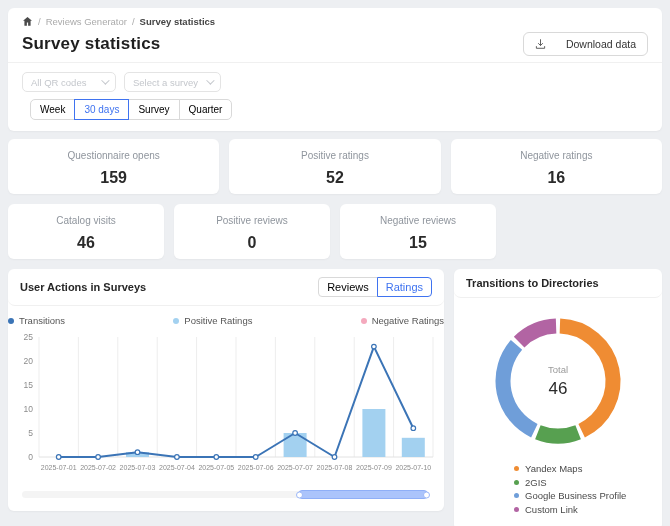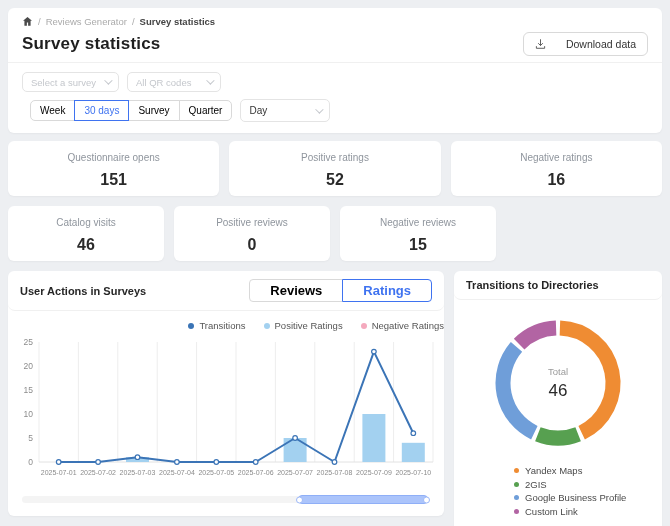--- a/index.html
+++ b/index.html
@@ -49,26 +49,26 @@
   .stat-label { color:#8f959d; font-size:10px; margin-bottom:8px; }
   .stat-value { font-size:16px; font-weight:700; color:#2a2a2a; }
 
   
   .charts-row { display:flex; gap:10px; align-items:flex-start; }
   .chart-card { width:436px; }
   .donut-card { width:208px; height:261px; }
   .chart-header { display:flex; justify-content:space-between; align-items:center; padding:8px 12px; border-bottom:1px solid #f0f0f0;border-radius:7px; }
   .chart-title { font-size:11px; font-weight:700; color:#262626; }
   .toggle { display:flex; }
-  .tg { border:1px solid #d9d9d9; background:#fff; font-size:13px; padding:3px 20px; margin-left:-1px; cursor:pointer; position:relative;font-weight:bold; }
+  .tg { border:1px solid #d9d9d9; background:#fff; font-size:11px; padding:3px 8px; margin-left:-1px; cursor:pointer; position:relative; }
   .tg:first-child { border-radius:4px 0 0 4px; margin-left:0; }
   .tg:last-child { border-radius:0 4px 4px 0; }
   .tg.active { color:var(--accent); border-color:var(--accent); z-index:2; }
 
-  .legend-row { display:flex; justify-content:flex-end; gap:18px; padding:9px 0 1px; font-size:9.5px; color:#565656; }
+  .legend-row { display:flex; justify-content:space-between; gap:18px; padding:9px 0 1px; font-size:9.5px; color:#565656; }
   .legend-item { display:flex; align-items:center; gap:5px; cursor:pointer; }
   .dot { width:6px; height:6px; border-radius:50%; display:inline-block; }
 
   svg.line-chart { display:block; margin:2px auto 0; }
 
   .datazoom { position:relative; height:9px; margin:9px 16px 12px 14px; }
   .dz-track { position:absolute; left:0; right:0; top:1px; bottom:1px; background:#f4f4f4; border-radius:4px; }
   .dz-range { position:absolute; top:0; bottom:0; background:#abc4fb; border:1px solid #8faff7; border-radius:4px; cursor:grab; }
   .dz-handle { position:absolute; top:50%; width:7px; height:7px; background:#fff; border:1px solid #9db8f8; border-radius:50%; transform:translateY(-50%); cursor:ew-resize; }
   .dz-handle.left { left:-3px; } .dz-handle.right { right:-3px; }
@@ -107,48 +107,44 @@
                 <path d="M2 11v2.5h12V11" stroke="#595959" stroke-width="1.4" fill="none" stroke-linecap="round"></path>
               </svg>
           </span>
           <span>Download data</span>
         </button>
       </div>
     </div>
     <div class="hdr-divider"></div>
     <div class="filters">
       <div class="filter-row1">
+        <div class="select" style="width:94px">
+          <span class="ph">All QR codes</span>
+          <span class="caret"></span>
+        </div>
         <div class="select" style="width:97px">
           <span class="ph">Select a survey</span>
-          <span class="caret"></span>
-        </div>
-        <div class="select" style="width:94px">
-          <span class="ph">All QR codes</span>
           <span class="caret"></span>
         </div>
       </div>
       <div class="filter-row2">
         <div class="segmented">
           <button class="seg">Week</button>
           <button class="seg active">30 days</button>
           <button class="seg">Survey</button>
           <button class="seg">Quarter</button>
         </div>
-        <div class="select day-select">
-          <span class="val">Day</span>
-          <span class="caret"></span>
-        </div>
       </div>
     </div>
   </div>
 
   <div class="stats-row r1">
     <div class="card stat-card">
       <div class="stat-label">Questionnaire opens</div>
-      <div class="stat-value">151</div>
+      <div class="stat-value">159</div>
     </div>
     <div class="card stat-card">
       <div class="stat-label">Positive ratings</div>
       <div class="stat-value">52</div>
     </div>
     <div class="card stat-card">
       <div class="stat-label">Negative ratings</div>
       <div class="stat-value">16</div>
     </div>
   </div>

